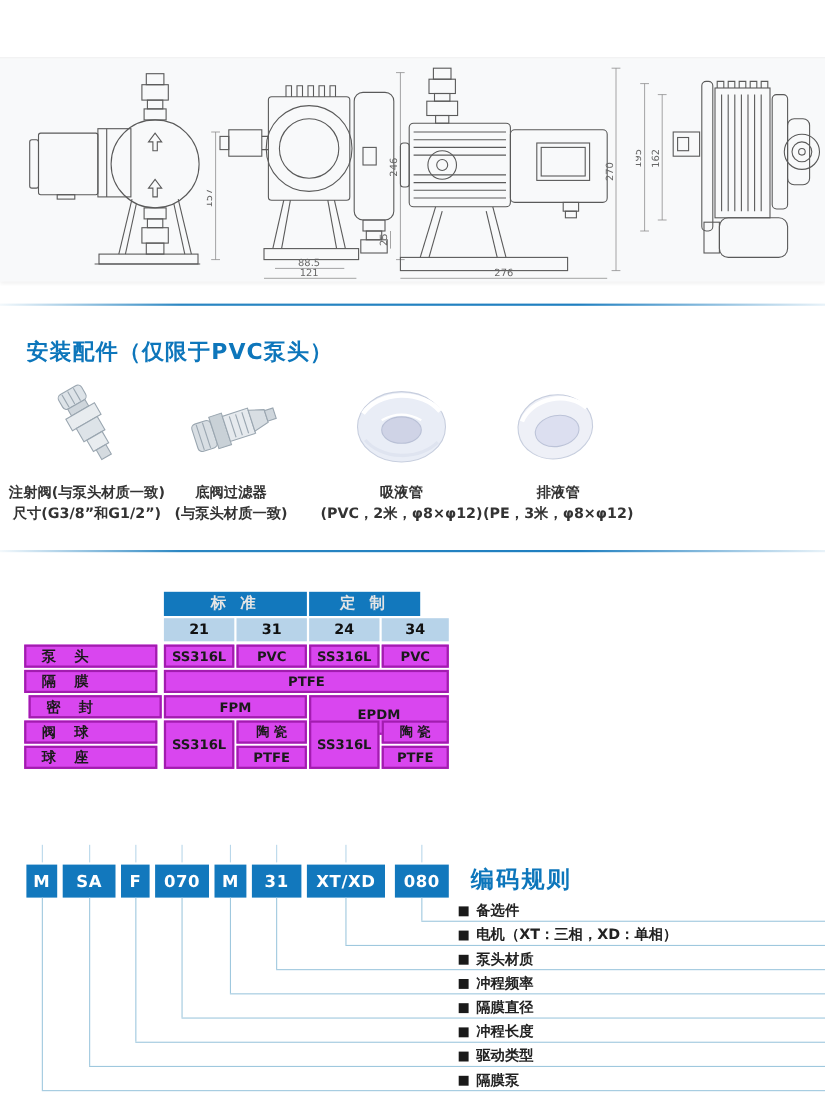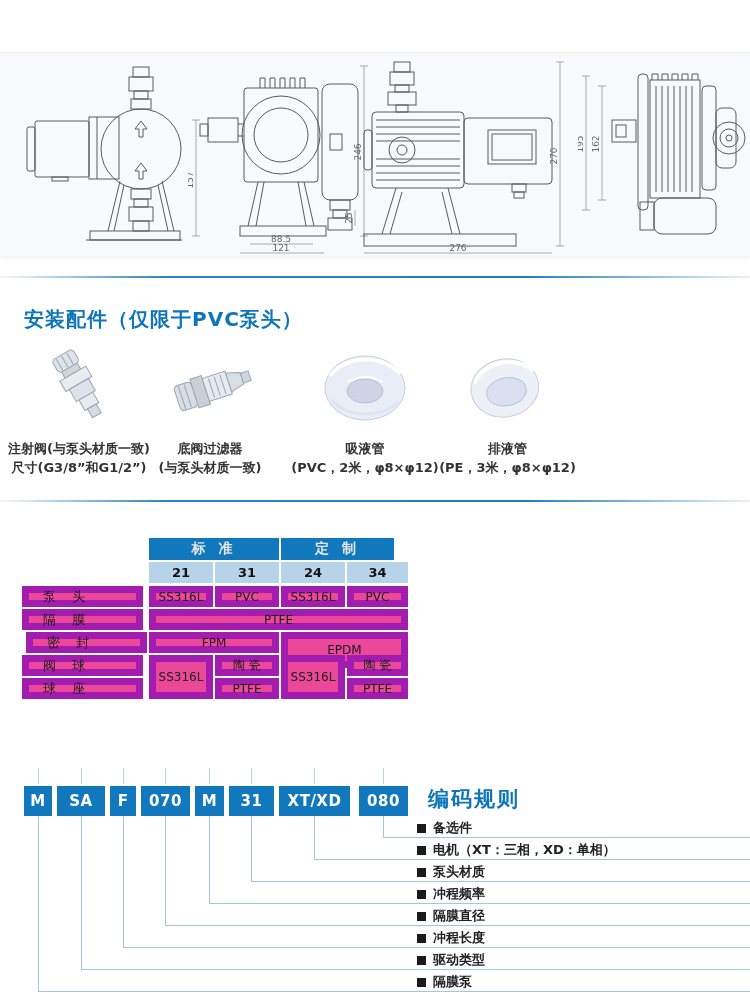--- a/index.html
+++ b/index.html
@@ -13,22 +13,22 @@
            background:linear-gradient(to right,rgba(30,130,192,.05),#2a86c2 22%,#1f7fc0 70%,rgba(30,130,192,.1));}
   svg{display:block;}
   .drw{stroke:#5a5a5a;fill:none;stroke-width:1;}
   .dimtxt{font-size:9px;fill:#666;stroke:none;}
   .dimline{stroke:#8a8a8a;stroke-width:0.7;}
 
   
   .acc-cap{position:absolute;text-align:center;font-size:13px;font-weight:600;color:#333;line-height:1.45;}
 
   
-  .cell{position:absolute;background:#ec4899;border:7px solid #a21caf;box-sizing:border-box;
-        display:flex;align-items:center;justify-content:center;font-size:12px;font-weight:400;color:#1a1a1a;}
+  .cell{position:absolute;background:#d946ef;border:2px solid #a21caf;box-sizing:border-box;
+        display:flex;align-items:center;justify-content:center;font-size:12px;font-weight:700;color:#1a1a1a;}
   .rowlbl{justify-content:flex-start;padding-left:14px;font-size:13px;letter-spacing:6px;}
   .grp{background:#1278bd;border:none;color:#e5e5e5;font-size:14px;font-weight:bold;letter-spacing:4px;}
   .colh{background:#b7d3e9;border:none;color:#111;font-size:13px;font-weight:bold;}
 
   
   .codebox{position:absolute;top:786px;height:30px;background:#1278bd;color:#fff;font-size:15px;
            font-weight:bold;display:flex;align-items:center;justify-content:center;letter-spacing:.5px;}
   .tick{position:absolute;top:768px;width:1px;height:16px;background:#b9d7ea;}
   .vline{position:absolute;width:1px;background:#9fc8de;top:816px;}
   .hline{position:absolute;height:1px;background:#9fc8de;}
@@ -251,21 +251,21 @@
   <div class="acc-cap" style="left:435px;top:440px;width:145px;">
     <div>排液管</div>
     <div>(PE，3米，φ8×φ12)</div>
   </div>
 
   <div class="divider" style="top:500px;"></div>
 
   <div>
 
     <div class="cell grp" style="left:149px;top:538px;width:130px;height:22px;">标 准</div>
-    <div class="cell grp" style="left:281px;top:538px;width:113px;height:22px;">定 制</div>
+    <div class="cell grp" style="left:281px;top:538px;width:101px;height:22px;">定 制</div>
 
     <div class="cell colh" style="left:149px;top:562px;width:64px;height:21px;">21</div>
     <div class="cell colh" style="left:215px;top:562px;width:64px;height:21px;">31</div>
     <div class="cell colh" style="left:281px;top:562px;width:64px;height:21px;">24</div>
     <div class="cell colh" style="left:347px;top:562px;width:61px;height:21px;">34</div>
 
     <div class="cell rowlbl" style="left:22px;top:586px;width:121px;height:21px;">泵 头</div>
     <div class="cell rowlbl" style="left:22px;top:609px;width:121px;height:21px;">隔 膜</div>
     <div class="cell rowlbl" style="left:26px;top:632px;width:121px;height:21px;">密 封</div>
     <div class="cell rowlbl" style="left:22px;top:655px;width:121px;height:21px;">阀 球</div>

